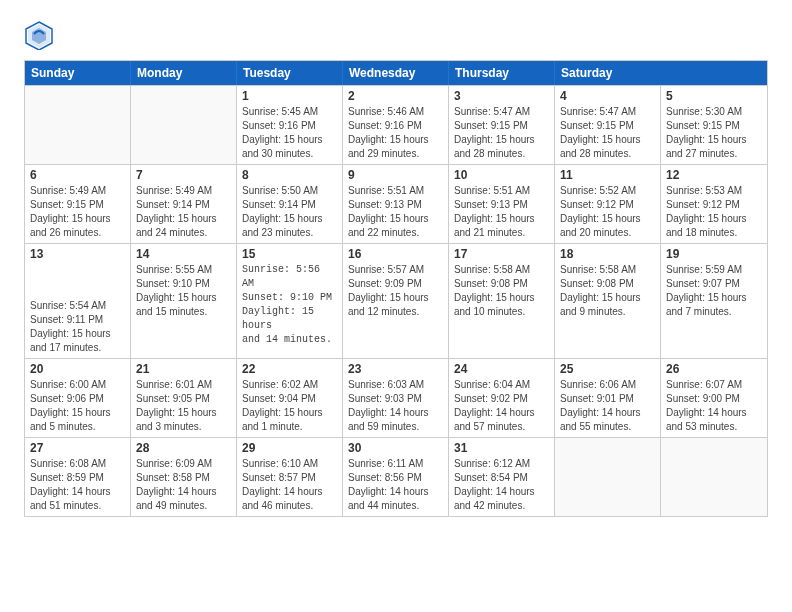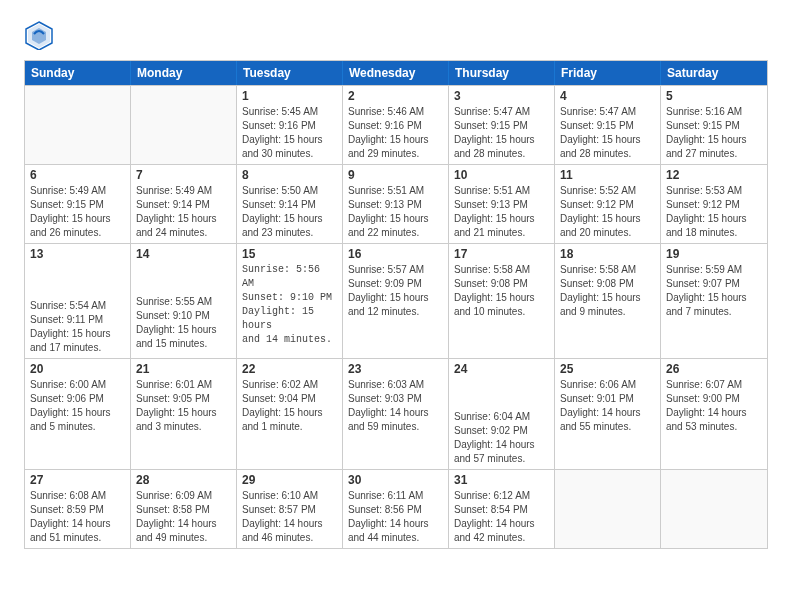--- a/index.html
+++ b/index.html
@@ -137,21 +137,20 @@
     </div>
   </div>
 
   <div class="calendar">
     <div class="cal-header-row">
     <div class="cal-header-cell">Sunday</div>
         <div class="cal-header-cell">Monday</div>
         <div class="cal-header-cell">Tuesday</div>
         <div class="cal-header-cell">Wednesday</div>
         <div class="cal-header-cell">Thursday</div>
-        <div class="cal-header-cell">Friday</div>
         <div class="cal-header-cell">Saturday</div>
       </div>
     <div class="cal-body">
     <div class="cal-week">
           <div class="cal-cell empty"></div>
           <div class="cal-cell empty"></div>
           <div class="cal-cell">
             <div class="day-num">1</div>
             <div class="day-detail" style="white-space: pre-line;">Sunrise: 5:45 AM
 Sunset: 9:16 PM
@@ -174,21 +173,21 @@
           </div>
           <div class="cal-cell">
             <div class="day-num">4</div>
             <div class="day-detail" style="white-space: pre-line;">Sunrise: 5:47 AM
 Sunset: 9:15 PM
 Daylight: 15 hours
 and 28 minutes.</div>
           </div>
           <div class="cal-cell">
             <div class="day-num">5</div>
-            <div class="day-detail" style="white-space: pre-line;">Sunrise: 5:16 AM
+            <div class="day-detail" style="white-space: pre-line;">Sunrise: 5:30 AM
 Sunset: 9:15 PM
 Daylight: 15 hours
 and 27 minutes.</div>
           </div>
         </div>
         <div class="cal-week">
           <div class="cal-cell">
             <div class="day-num">6</div>
             <div class="day-detail" style="white-space: pre-line;">Sunrise: 5:49 AM
 Sunset: 9:15 PM
@@ -241,21 +240,21 @@
         <div class="cal-week">
           <div class="cal-cell">
             <div class="day-num">13</div>
             <div class="day-detail" style="white-space: pre-line; margin-top: 36px;">Sunrise: 5:54 AM
 Sunset: 9:11 PM
 Daylight: 15 hours
 and 17 minutes.</div>
           </div>
           <div class="cal-cell">
             <div class="day-num">14</div>
-            <div class="day-detail" style="white-space: pre-line; margin-top: 32px;">Sunrise: 5:55 AM
+            <div class="day-detail" style="white-space: pre-line;">Sunrise: 5:55 AM
 Sunset: 9:10 PM
 Daylight: 15 hours
 and 15 minutes.</div>
           </div>
           <div class="cal-cell">
             <div class="day-num">15</div>
             <div class="day-detail" style="white-space: pre-line; font-family: Liberation Mono, monospace;">Sunrise: 5:56 AM
 Sunset: 9:10 PM
 Daylight: 15 hours
 and 14 minutes.</div>
@@ -313,21 +312,21 @@
           </div>
           <div class="cal-cell">
             <div class="day-num">23</div>
             <div class="day-detail" style="white-space: pre-line;">Sunrise: 6:03 AM
 Sunset: 9:03 PM
 Daylight: 14 hours
 and 59 minutes.</div>
           </div>
           <div class="cal-cell">
             <div class="day-num">24</div>
-            <div class="day-detail" style="white-space: pre-line; margin-top: 32px;">Sunrise: 6:04 AM
+            <div class="day-detail" style="white-space: pre-line;">Sunrise: 6:04 AM
 Sunset: 9:02 PM
 Daylight: 14 hours
 and 57 minutes.</div>
           </div>
           <div class="cal-cell">
             <div class="day-num">25</div>
             <div class="day-detail" style="white-space: pre-line;">Sunrise: 6:06 AM
 Sunset: 9:01 PM
 Daylight: 14 hours
 and 55 minutes.</div>

